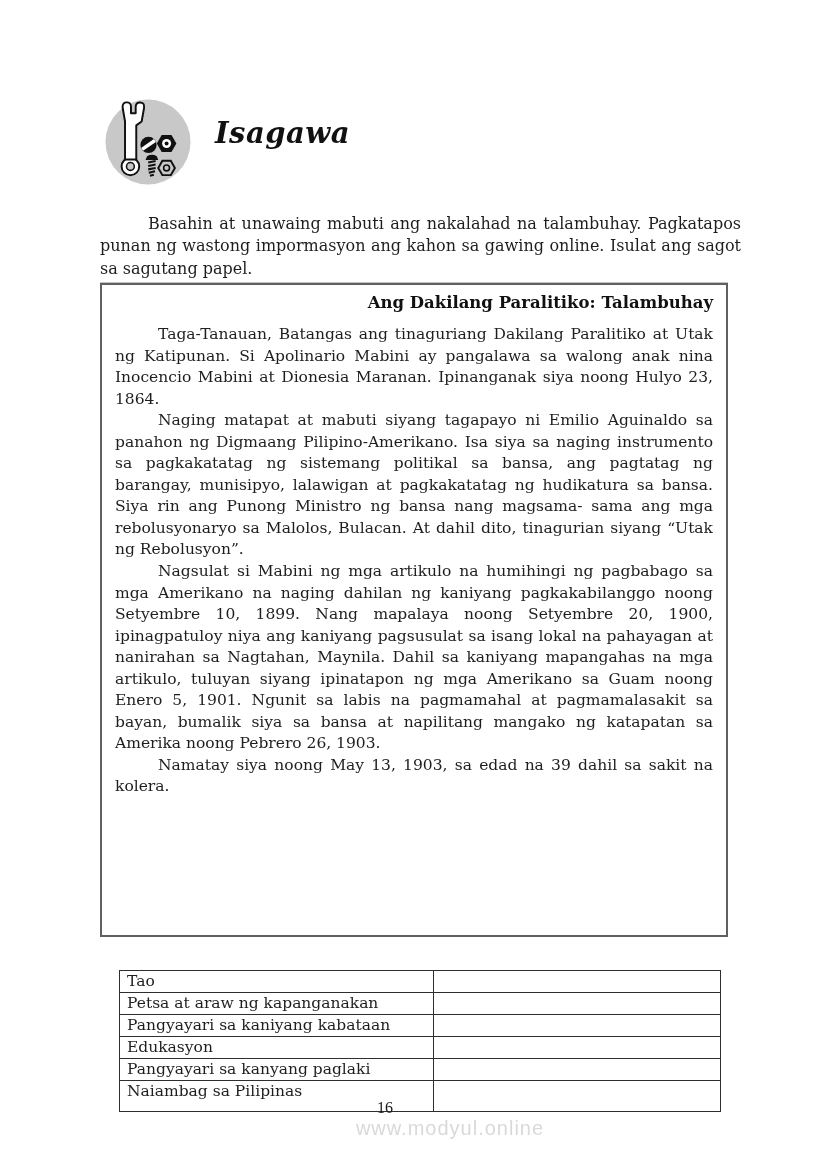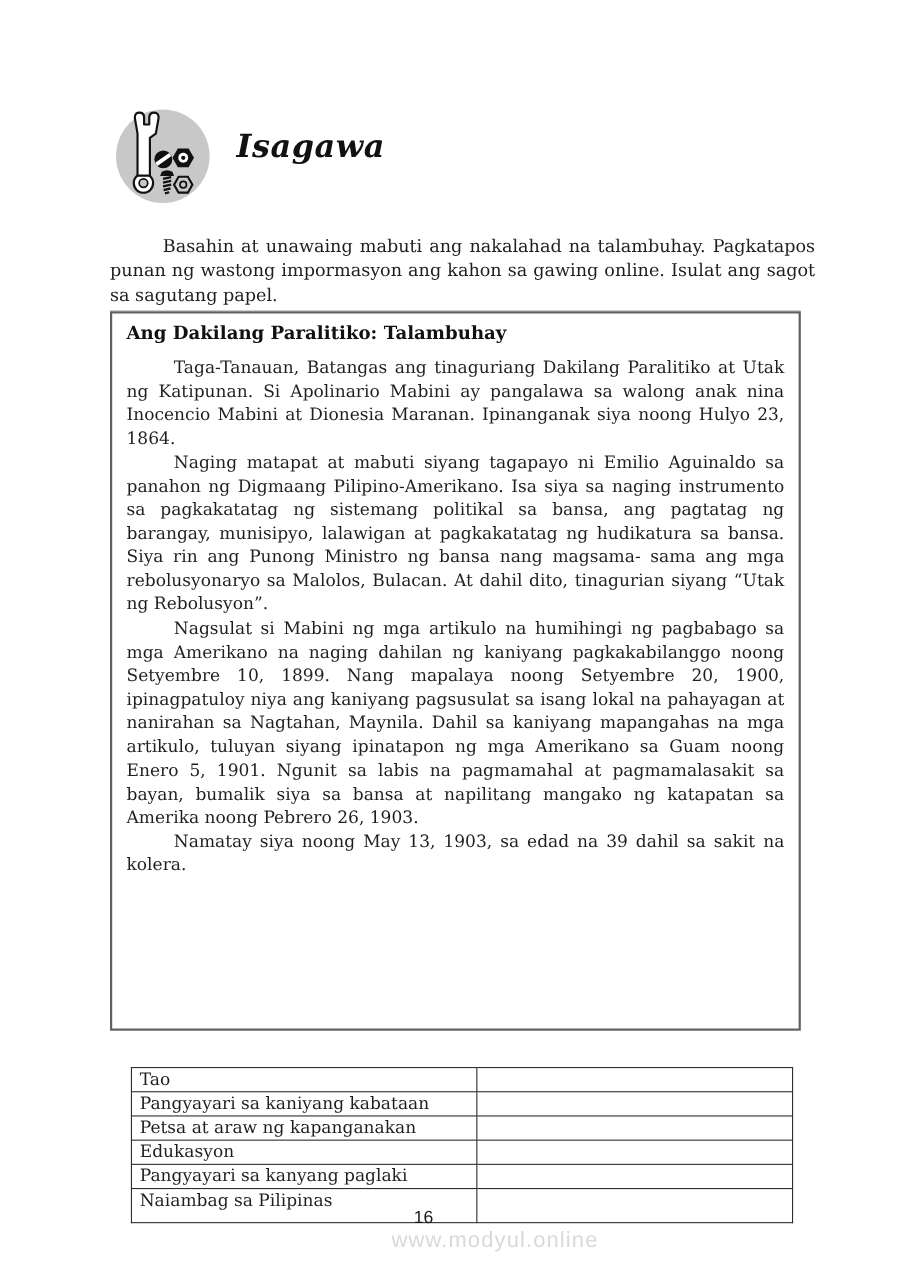--- a/index.html
+++ b/index.html
@@ -46,21 +46,21 @@
     position: absolute;
     left: 100px; top: 283px;
     width: 628px; height: 654px;
     box-sizing: border-box;
     border: 2px solid #606060;
     box-shadow: 0 -1px 0 #c4c4c4;
     padding: 6px 13px 0 13px;
     background: #ffffff;
   }
   .bio-title {
-    text-align: left;
+    text-align: right;
     font-weight: bold;
     font-size: 16.5px;
     margin: 2px 0 12px 0;
     color: #111111;
   }
   .bio-paragraphs p {
     margin: 0;
     font-size: 15.5px;
     line-height: 21.55px;
     text-align: justify;
@@ -88,21 +88,21 @@
   }
   .answer-table .label-cell { width: 302px; }
   .answer-table tr:last-child td { height: 28px; }
 
   
   .page-number {
     position: absolute;
     left: 0; top: 1099px;
     width: 770px;
     text-align: center;
-    font-family: Liberation Sans, sans-serif;
+    font-family: Liberation Serif, serif;
     font-size: 16px;
     color: #1a1a1a;
   }
   .watermark {
     position: absolute;
     left: 0; top: 1117px;
     width: 826px;
     text-align: center;
     font-family: "Liberation Sans", sans-serif;
     font-size: 20px;
@@ -154,25 +154,25 @@
       </div>
   </div>
 
   <table class="answer-table">
     <tbody>
         <tr>
           <td class="label-cell">Tao</td>
           <td class="value-cell"></td>
         </tr>
         <tr>
-          <td class="label-cell">Pangyayari sa kaniyang kabataan</td>
+          <td class="label-cell">Petsa at araw ng kapanganakan</td>
           <td class="value-cell"></td>
         </tr>
         <tr>
-          <td class="label-cell">Petsa at araw ng kapanganakan</td>
+          <td class="label-cell">Pangyayari sa kaniyang kabataan</td>
           <td class="value-cell"></td>
         </tr>
         <tr>
           <td class="label-cell">Edukasyon</td>
           <td class="value-cell"></td>
         </tr>
         <tr>
           <td class="label-cell">Pangyayari sa kanyang paglaki</td>
           <td class="value-cell"></td>
         </tr>

